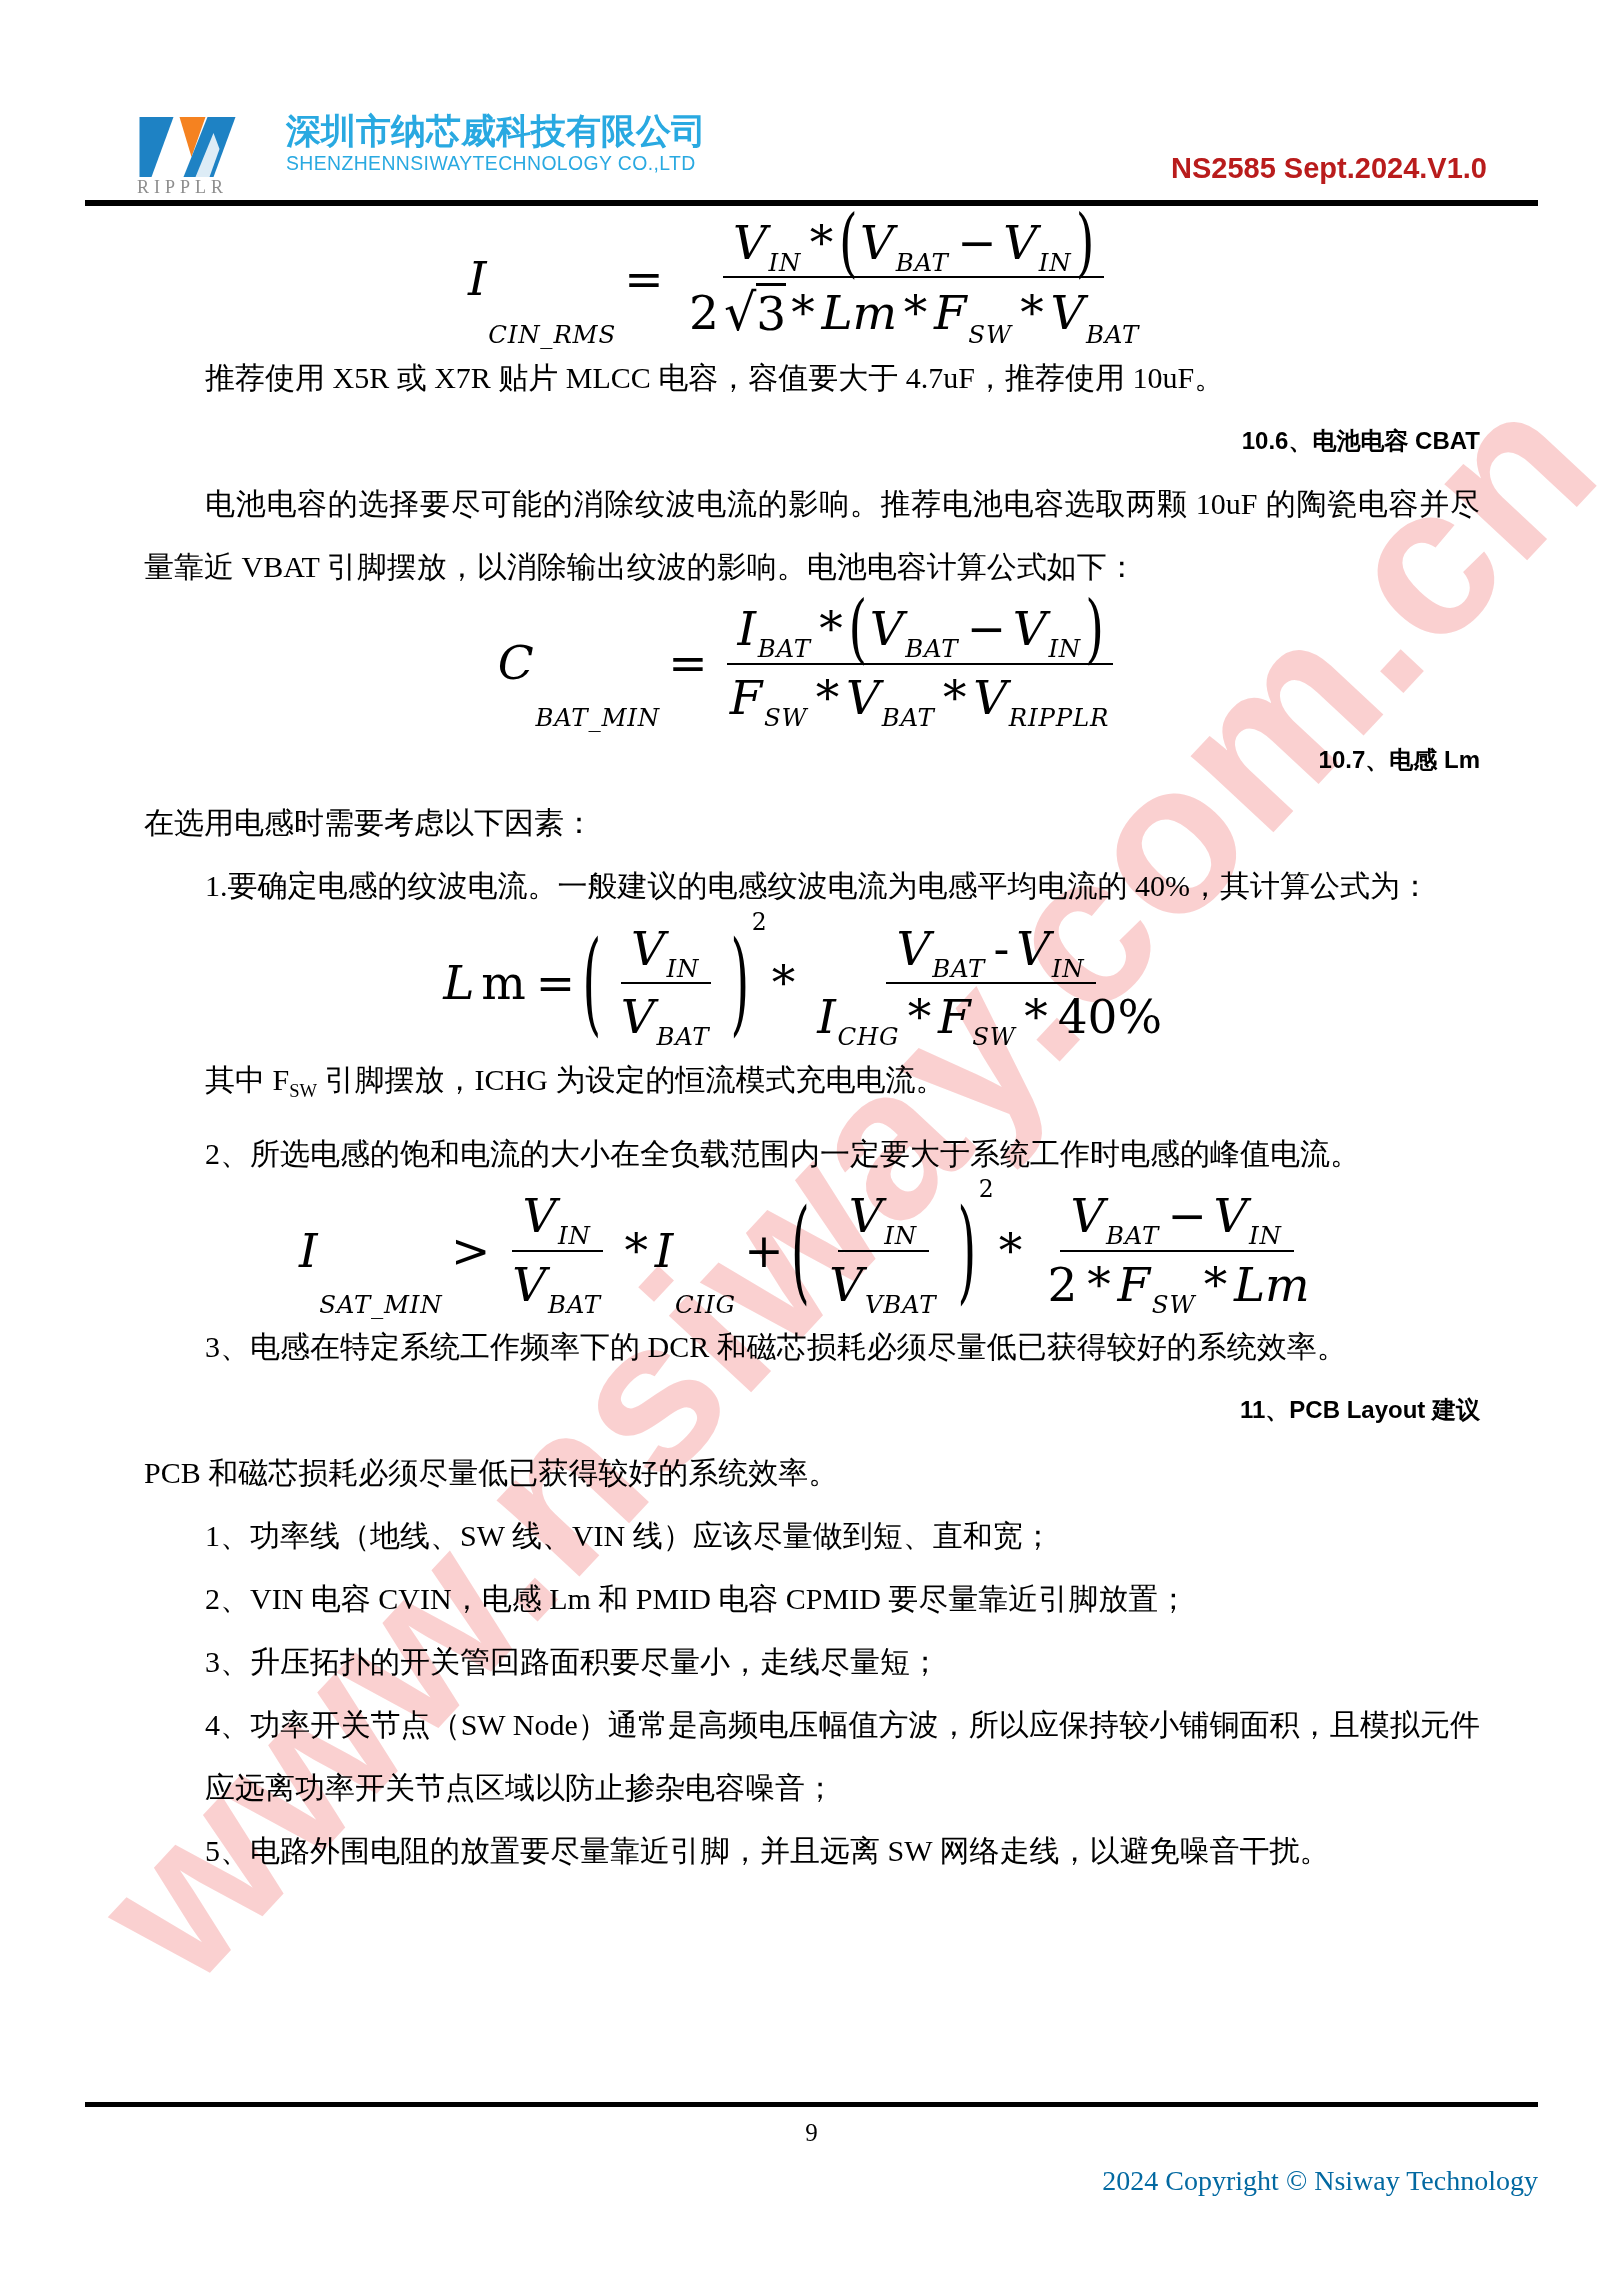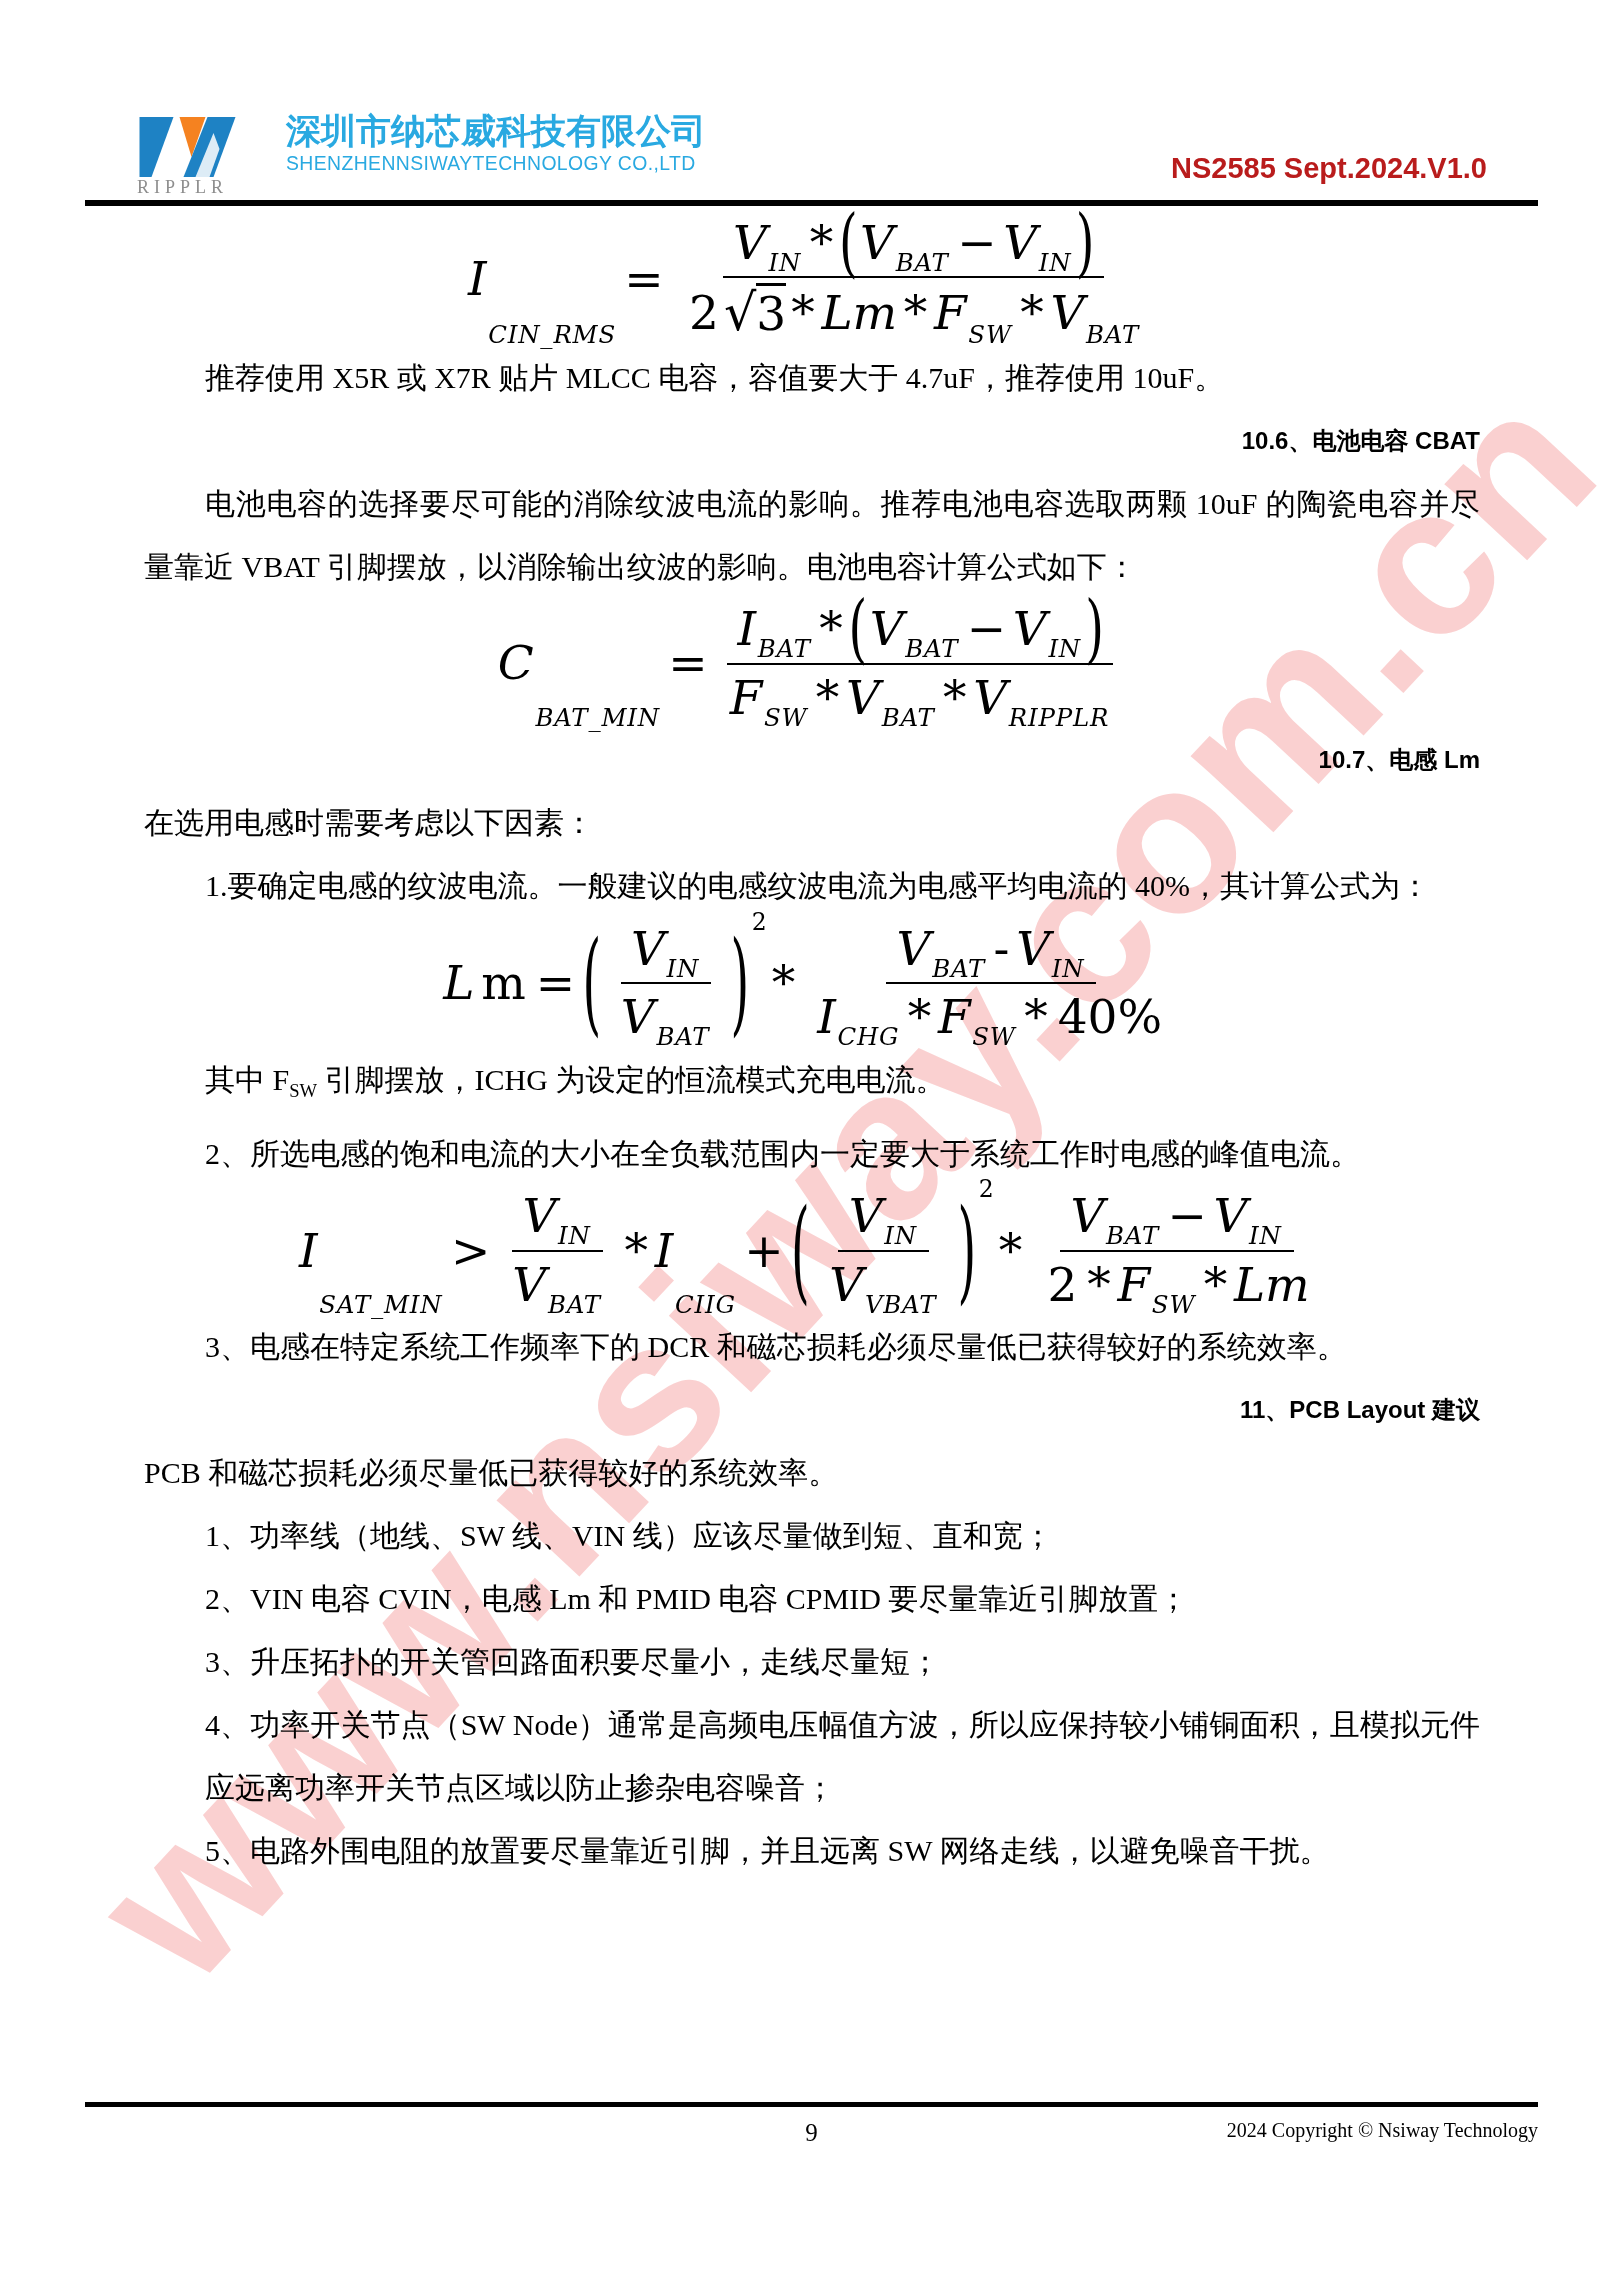--- a/index.html
+++ b/index.html
@@ -46,21 +46,21 @@
   .bigparen{transform:scaleY(2.35);font-size:1.02em;padding:0 2.5px;}
   .msup{font-size:0.5em;align-self:flex-start;transform:translateY(-0.55em);}
   .msqrt{display:inline-flex;align-items:baseline;}
   .rad{font-size:1.08em;}
   .radbar{border-top:3.4px solid #000;}
   
   .footer{position:absolute;left:85px;right:85px;top:2102px;z-index:1;}
   .footer-rule{height:5px;background:#000;}
   .footer-row{position:relative;height:42px;margin-top:12px;}
   .page-num{position:absolute;left:50%;transform:translateX(-50%);font-size:25px;}
-  .copyright{position:absolute;right:0;font-size:20px;color:#000000;}
+  .copyright{position:absolute;right:0;font-size:28px;color:#0369a1;margin-top:46px;}
 </style>
 </head>
 <body>
 
 <div class="page">
 
   <div class="watermark">www.nsiway.com.cn</div>
 
   <div class="header">
     <div class="logo">

